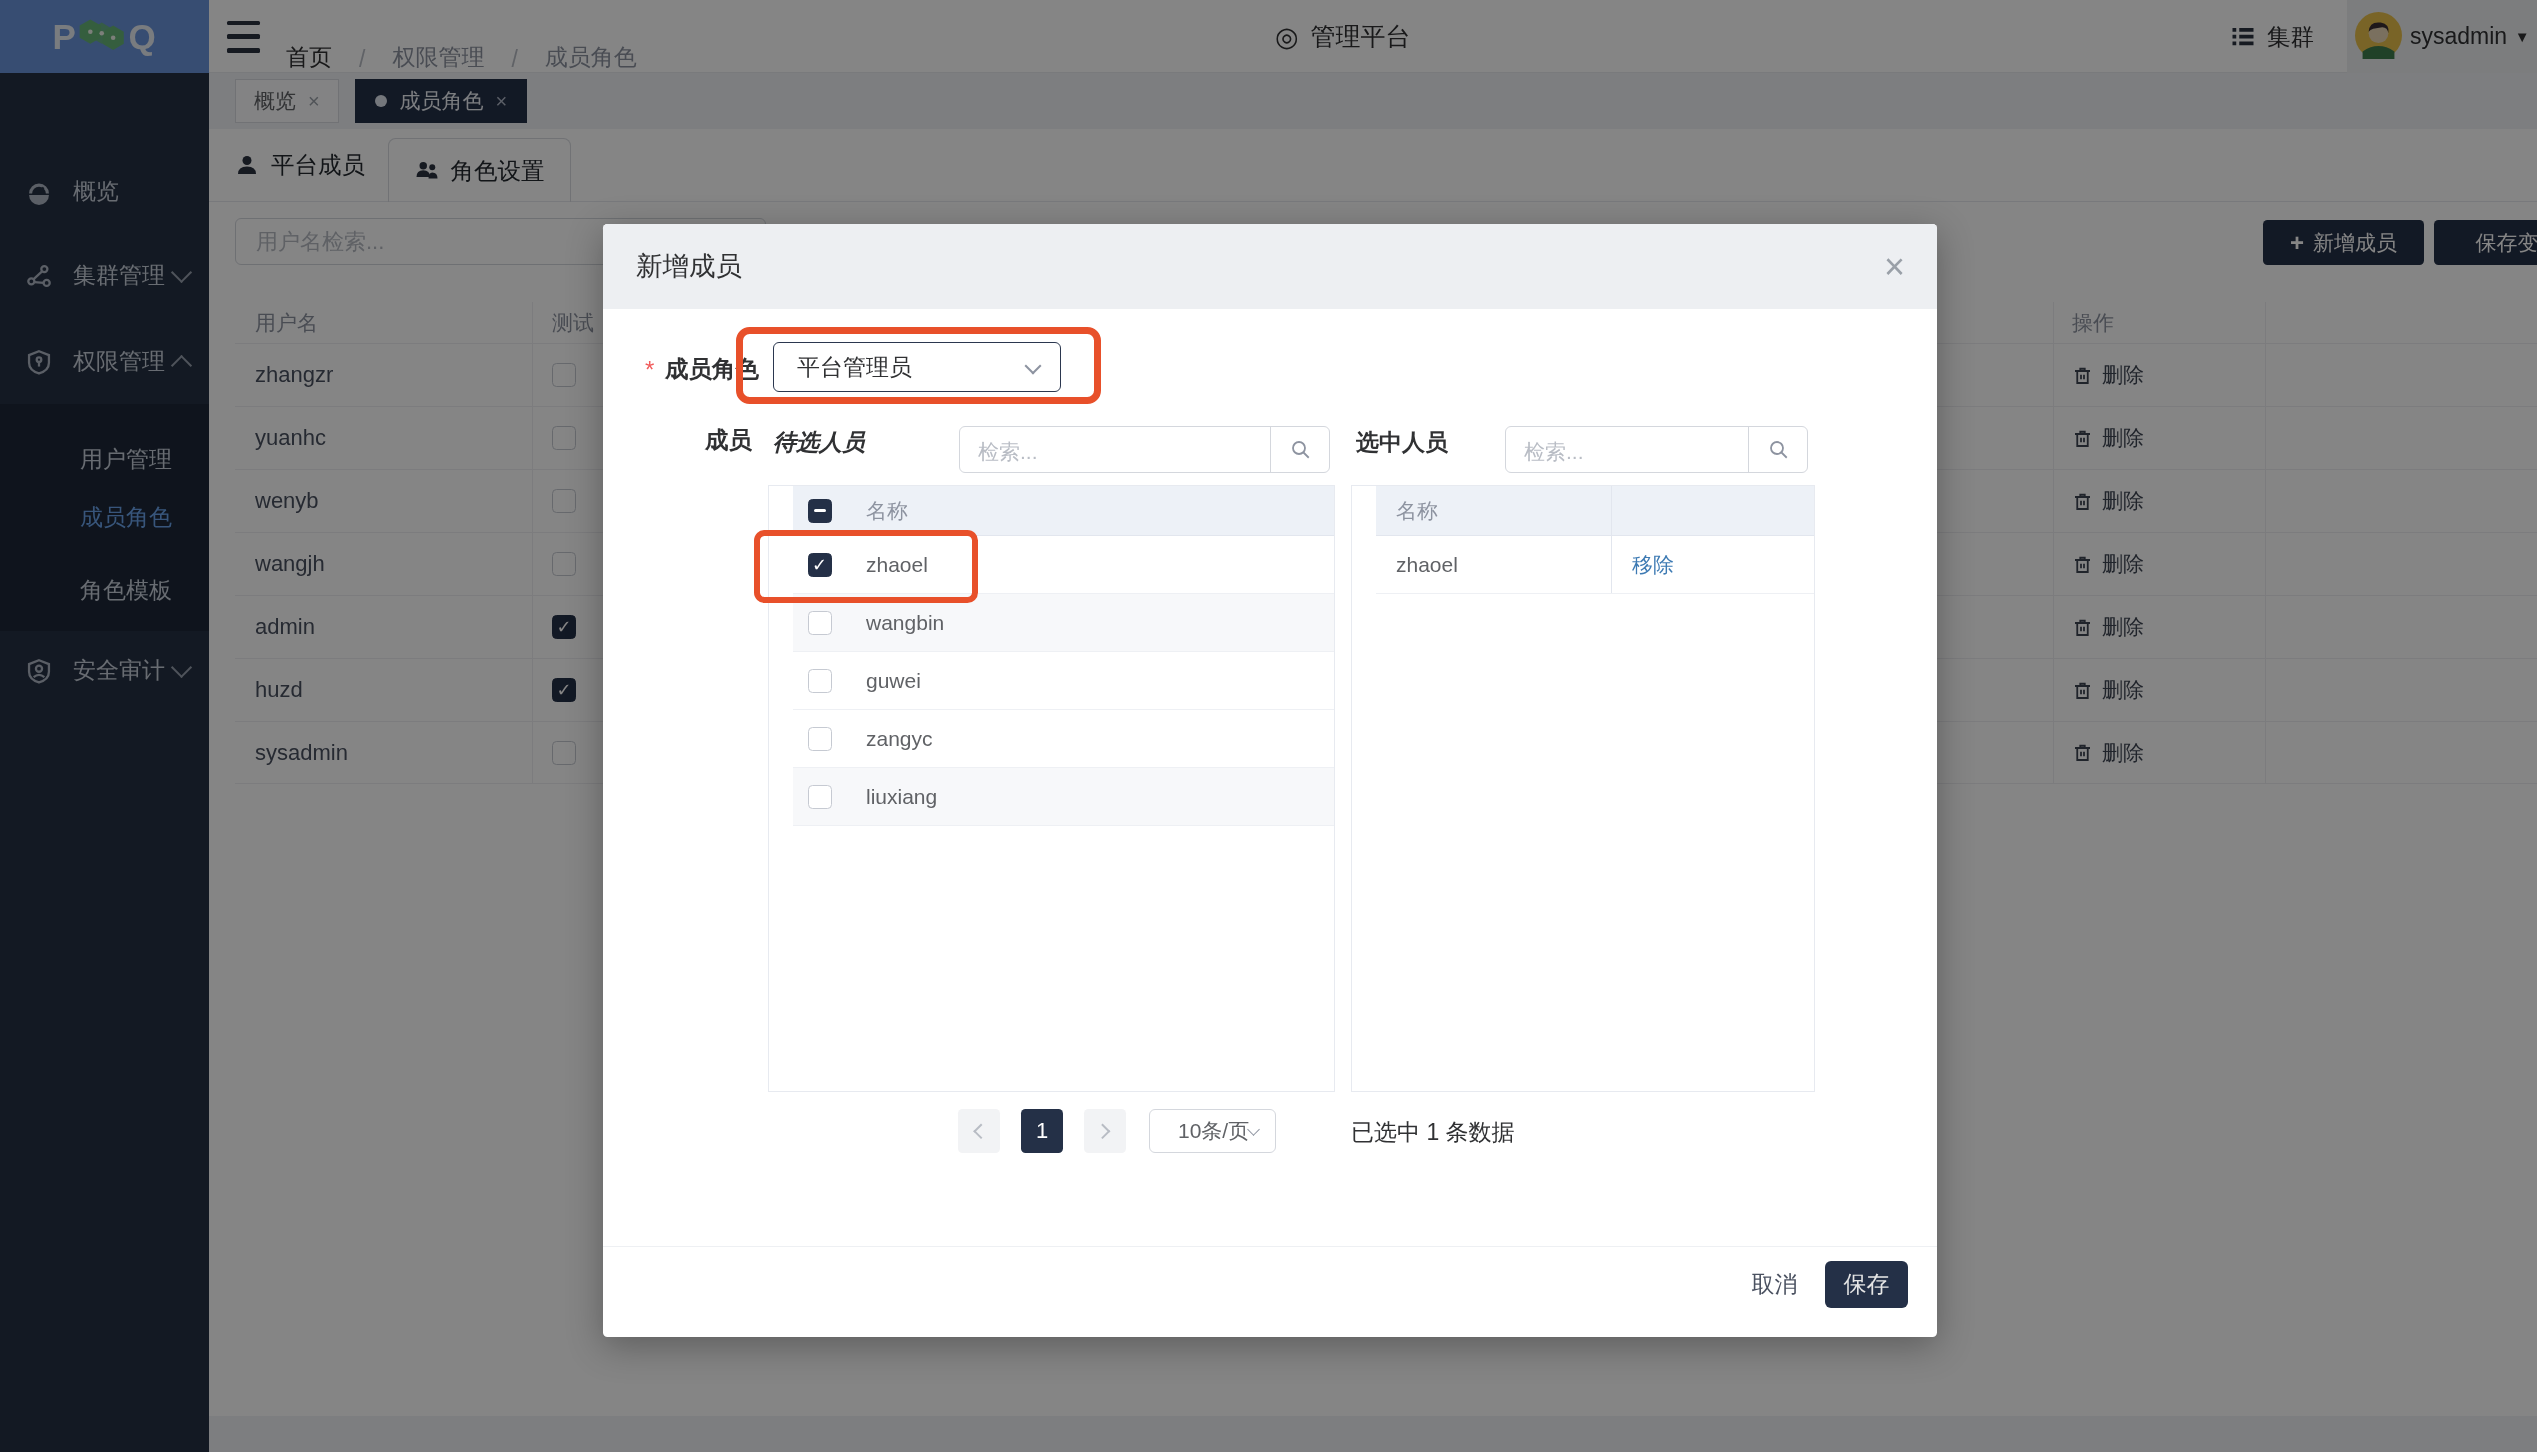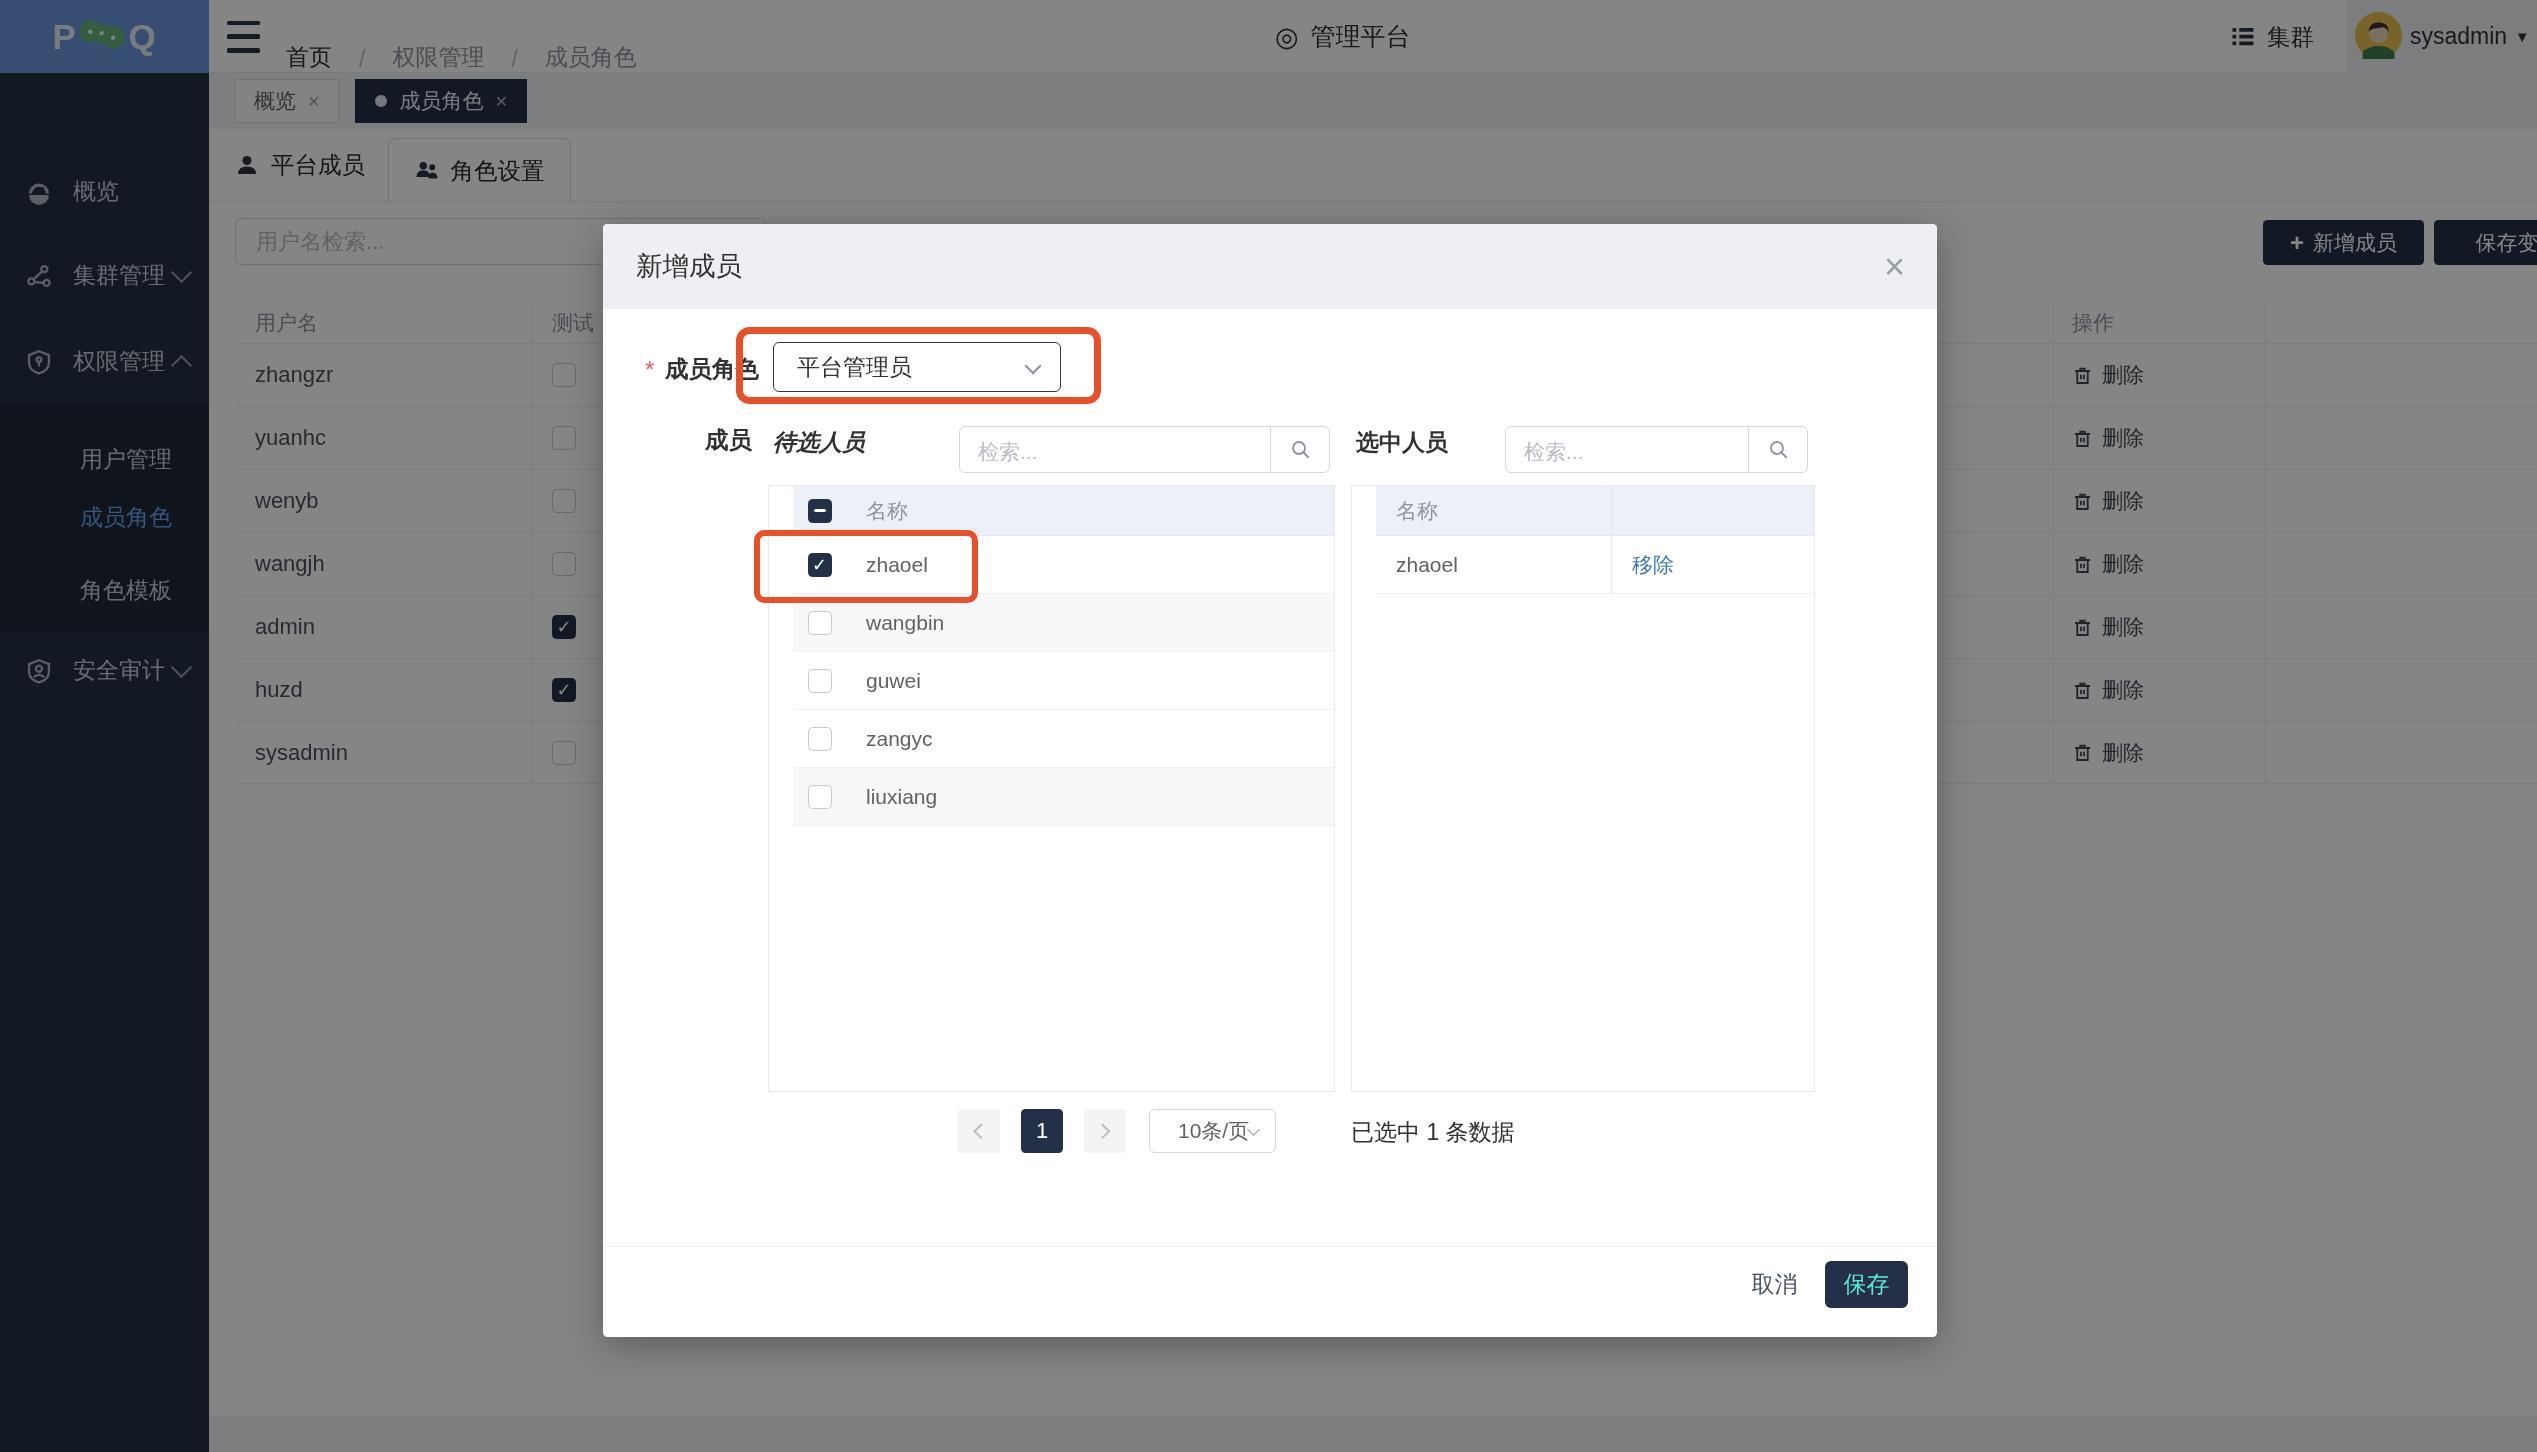--- a/index.html
+++ b/index.html
@@ -120,21 +120,21 @@
   .pg-chev.l { transform:rotate(135deg); margin-left:4.5px; }
   .pg-chev.r { transform:rotate(-45deg); margin-right:4.5px; }
   .pg-page { position:absolute; left:418px; top:885px; width:42px; height:44px; border-radius:4.5px; background:#243047; color:#fff; font-size:22px; display:flex; align-items:center; justify-content:center; cursor:pointer; }
   .pg-size { position:absolute; left:546px; top:885px; width:127px; height:44px; border:0.8px solid #d4d7dd; border-radius:6px; display:flex; align-items:center; cursor:pointer; }
   .pg-size span.val { margin-left:28px; font-size:21px; color:#606266; }
   .pg-size .sel-chev { right:16.7px; top:15px; width:9px; height:9px; border-width:1.5px; }
   .sel-info { position:absolute; left:748px; top:893px; font-size:23px; color:#303133; }
 
   .m-footer-line { position:absolute; left:0; top:1022px; width:1334px; border-top:1.5px solid #eef0f3; }
   .btn-cancel { position:absolute; left:1135px; top:1037px; width:73px; height:47px; display:flex; align-items:center; justify-content:center; font-size:23px; color:#4a5160; cursor:pointer; }
-  .btn-save { position:absolute; left:1222px; top:1037px; width:83px; height:47px; background:#243047; border-radius:6px; color:#5eead4; font-size:23px; display:flex; align-items:center; justify-content:center; cursor:pointer; }
+  .btn-save { position:absolute; left:1222px; top:1037px; width:83px; height:47px; background:#243047; border-radius:6px; color:#e5e5e5; font-size:23px; display:flex; align-items:center; justify-content:center; cursor:pointer; }
 
   
   .annot { position:absolute; border:7.6px solid #e8502a; border-radius:13.6px; z-index:60; pointer-events:none; }
   .annot-1 { left:736px; top:327px; width:365px; height:77px; }
   .annot-2 { left:754px; top:530px; width:224px; height:73px; border-width:6.8px; border-radius:10.6px; }
 
   .hex { color:#67b578; }
 </style>
 </head>
 <body>

